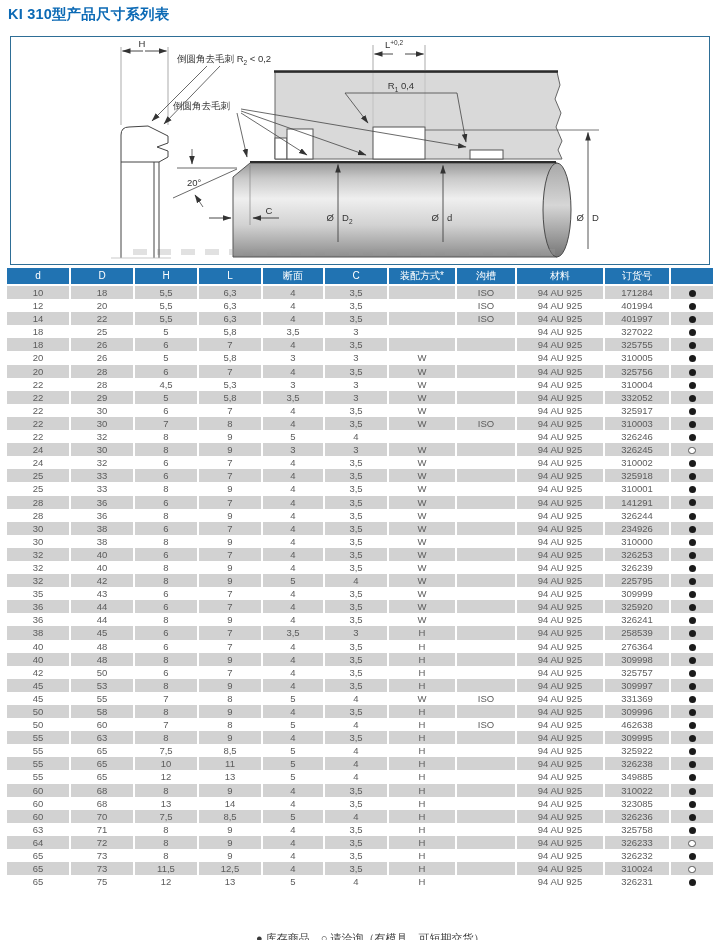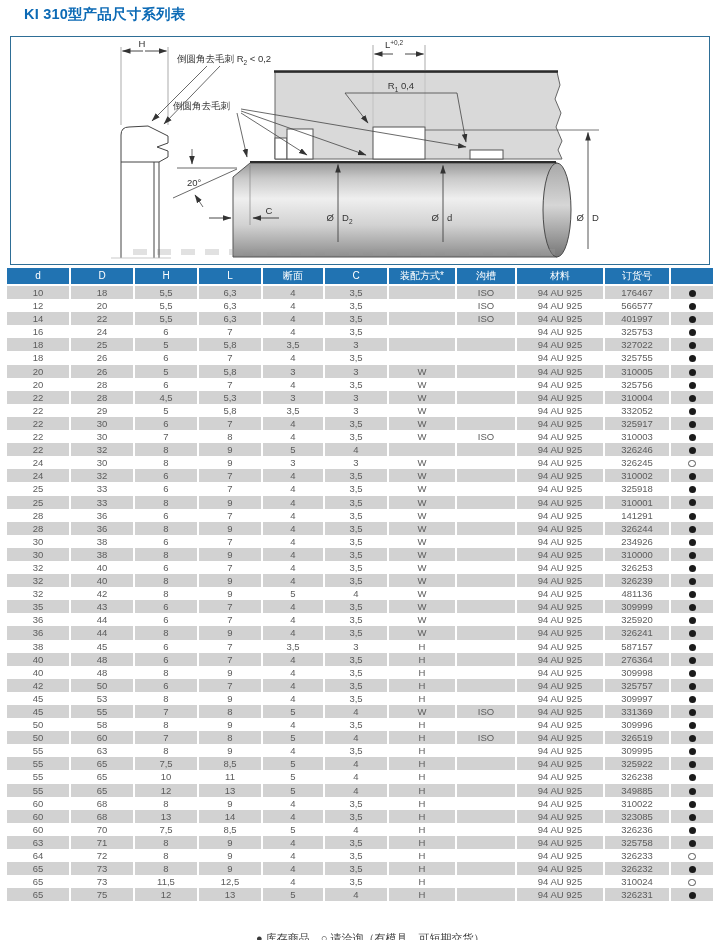--- a/index.html
+++ b/index.html
@@ -1,20 +1,20 @@
 <!DOCTYPE html>
 <html><head>
 <meta charset="utf-8">
 <style>
   html,body{margin:0;padding:0;}
   body{
     width:719px;height:940px;overflow:hidden;position:relative;background:#fff;
     font-family:"Liberation Sans","DejaVu Sans",sans-serif;
   }
-  .title{position:absolute;left:8px;top:5px;font-size:14.5px;font-weight:bold;color:#0c6ab5;letter-spacing:0.2px;margin-left:16px;}
+  .title{position:absolute;left:8px;top:5px;font-size:14.5px;font-weight:bold;color:#0c6ab5;letter-spacing:0.2px;}
   .diagram-box{position:absolute;left:10px;top:36px;width:698px;height:227px;border:1px solid #2e6e96;background:#fff;}
   .diagram-box svg text{fill:#333;font-size:9.5px;font-family:"Liberation Sans","DejaVu Sans",sans-serif;}
   table.dim-table{
     position:absolute;left:5px;top:268px;width:710px;
     border-collapse:separate;border-spacing:2px 0;table-layout:fixed;
   }
   .dim-table th{
     background:#2173b2;color:#fff;font-size:10px;font-weight:normal;
     height:16px;line-height:16px;text-align:center;padding:0;
     border-bottom:2px solid #fff;overflow:hidden;white-space:nowrap;
@@ -190,63 +190,50 @@
       <tr>
         <td>10</td>
         <td>18</td>
         <td>5,5</td>
         <td>6,3</td>
         <td>4</td>
         <td>3,5</td>
         <td></td>
         <td>ISO</td>
         <td>94 AU 925</td>
-        <td>176467</td>
+        <td>171284</td>
         <td><span class="dot filled"></span></td>
       </tr>
       <tr>
         <td>12</td>
         <td>20</td>
         <td>5,5</td>
         <td>6,3</td>
         <td>4</td>
         <td>3,5</td>
         <td></td>
         <td>ISO</td>
         <td>94 AU 925</td>
-        <td>566577</td>
+        <td>401994</td>
         <td><span class="dot filled"></span></td>
       </tr>
       <tr>
         <td>14</td>
         <td>22</td>
         <td>5,5</td>
         <td>6,3</td>
         <td>4</td>
         <td>3,5</td>
         <td></td>
         <td>ISO</td>
         <td>94 AU 925</td>
         <td>401997</td>
         <td><span class="dot filled"></span></td>
       </tr>
       <tr>
-        <td>16</td>
-        <td>24</td>
-        <td>6</td>
-        <td>7</td>
-        <td>4</td>
-        <td>3,5</td>
-        <td></td>
-        <td></td>
-        <td>94 AU 925</td>
-        <td>325753</td>
-        <td><span class="dot filled"></span></td>
-      </tr>
-      <tr>
         <td>18</td>
         <td>25</td>
         <td>5</td>
         <td>5,8</td>
         <td>3,5</td>
         <td>3</td>
         <td></td>
         <td></td>
         <td>94 AU 925</td>
         <td>327022</td>
@@ -489,21 +476,21 @@
       <tr>
         <td>32</td>
         <td>42</td>
         <td>8</td>
         <td>9</td>
         <td>5</td>
         <td>4</td>
         <td>W</td>
         <td></td>
         <td>94 AU 925</td>
-        <td>481136</td>
+        <td>225795</td>
         <td><span class="dot filled"></span></td>
       </tr>
       <tr>
         <td>35</td>
         <td>43</td>
         <td>6</td>
         <td>7</td>
         <td>4</td>
         <td>3,5</td>
         <td>W</td>
@@ -541,21 +528,21 @@
       <tr>
         <td>38</td>
         <td>45</td>
         <td>6</td>
         <td>7</td>
         <td>3,5</td>
         <td>3</td>
         <td>H</td>
         <td></td>
         <td>94 AU 925</td>
-        <td>587157</td>
+        <td>258539</td>
         <td><span class="dot filled"></span></td>
       </tr>
       <tr>
         <td>40</td>
         <td>48</td>
         <td>6</td>
         <td>7</td>
         <td>4</td>
         <td>3,5</td>
         <td>H</td>
@@ -632,21 +619,21 @@
       <tr>
         <td>50</td>
         <td>60</td>
         <td>7</td>
         <td>8</td>
         <td>5</td>
         <td>4</td>
         <td>H</td>
         <td>ISO</td>
         <td>94 AU 925</td>
-        <td>326519</td>
+        <td>462638</td>
         <td><span class="dot filled"></span></td>
       </tr>
       <tr>
         <td>55</td>
         <td>63</td>
         <td>8</td>
         <td>9</td>
         <td>4</td>
         <td>3,5</td>
         <td>H</td>

